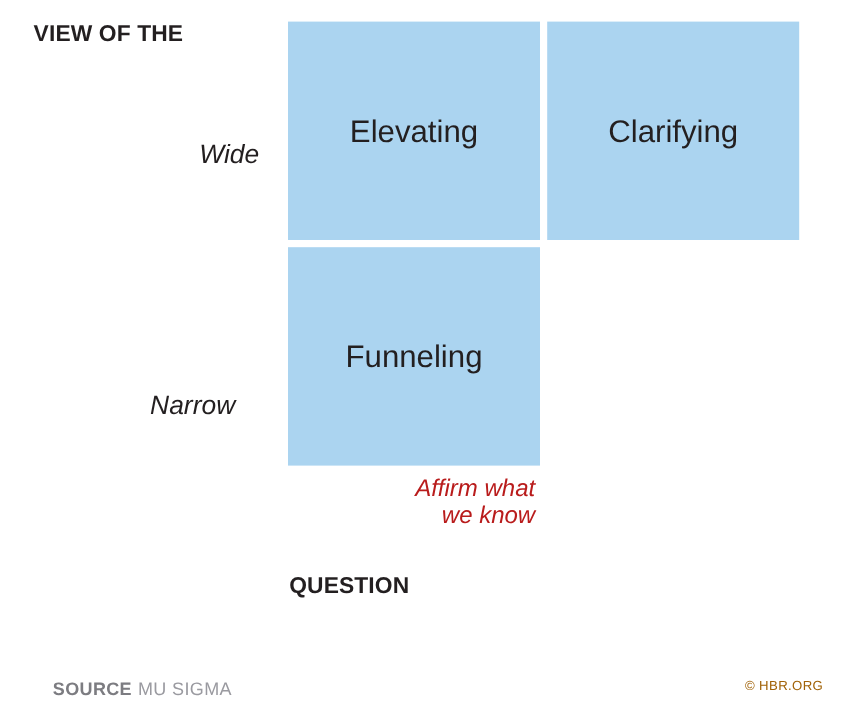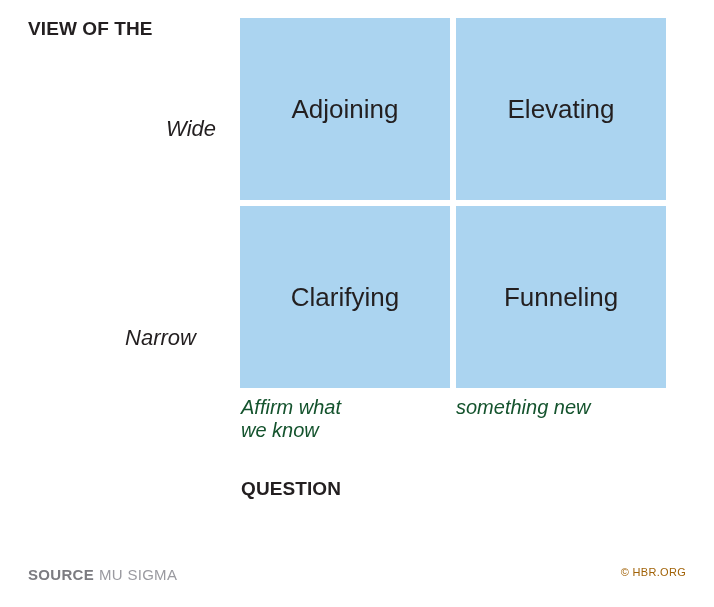--- a/index.html
+++ b/index.html
@@ -72,21 +72,22 @@
   }
 
   
   .x-tick {
     position: absolute;
     top: 396px;
     width: 205px;
     font-size: 20px;
     font-style: italic;
     line-height: 1.15;
-    color: #14532d;
+    color: #b91c1c;
+    text-align: right;
   }
   #x-tick-0 { left: 241px; }
   #x-tick-1 { left: 456px; }
 
   #x-axis-title {
     position: absolute;
     left: 241px;
     top: 477px;
     width: 260px;
     font-size: 19px;
@@ -109,20 +110,21 @@
     position: absolute;
     left: 28px;
     top: 0;
     font-size: 15px;
     letter-spacing: 0.3px;
     white-space: nowrap;
   }
   #source-label {
     font-weight: bold;
     color: #7c7c81;
+    margin-left: 16px;
   }
   #source-value {
     font-weight: normal;
     color: #9a9aa0;
     margin-left: 5px;
   }
   #copyright {
     position: absolute;
     right: 28px;
     top: 0;
@@ -138,23 +140,20 @@
 <div id="y-axis-title">
   <div>VIEW OF THE</div>
 </div>
 
 <div class="y-tick" id="y-tick-wide">Wide</div>
 
 <div class="y-tick" id="y-tick-narrow">Narrow</div>
 
 <div id="matrix">
 
-  <div class="cell">
-    <span class="cell-label">Adjoining</span>
-  </div>
 
   <div class="cell">
     <span class="cell-label">Elevating</span>
   </div>
 
   <div class="cell">
     <span class="cell-label">Clarifying</span>
   </div>
 
   <div class="cell">
@@ -162,21 +161,20 @@
   </div>
 
 </div>
 
 <div class="x-tick" id="x-tick-0">
   <div>Affirm what</div>
   <div>we know</div>
 </div>
 
 <div class="x-tick" id="x-tick-1">
-  <div>something new</div>
 </div>
 
 <div id="x-axis-title">
   <div>QUESTION</div>
 </div>
 
 <div id="footer">
   <div id="source-block">
     <span id="source-label">SOURCE</span><span id="source-value">MU SIGMA</span>
   </div>

